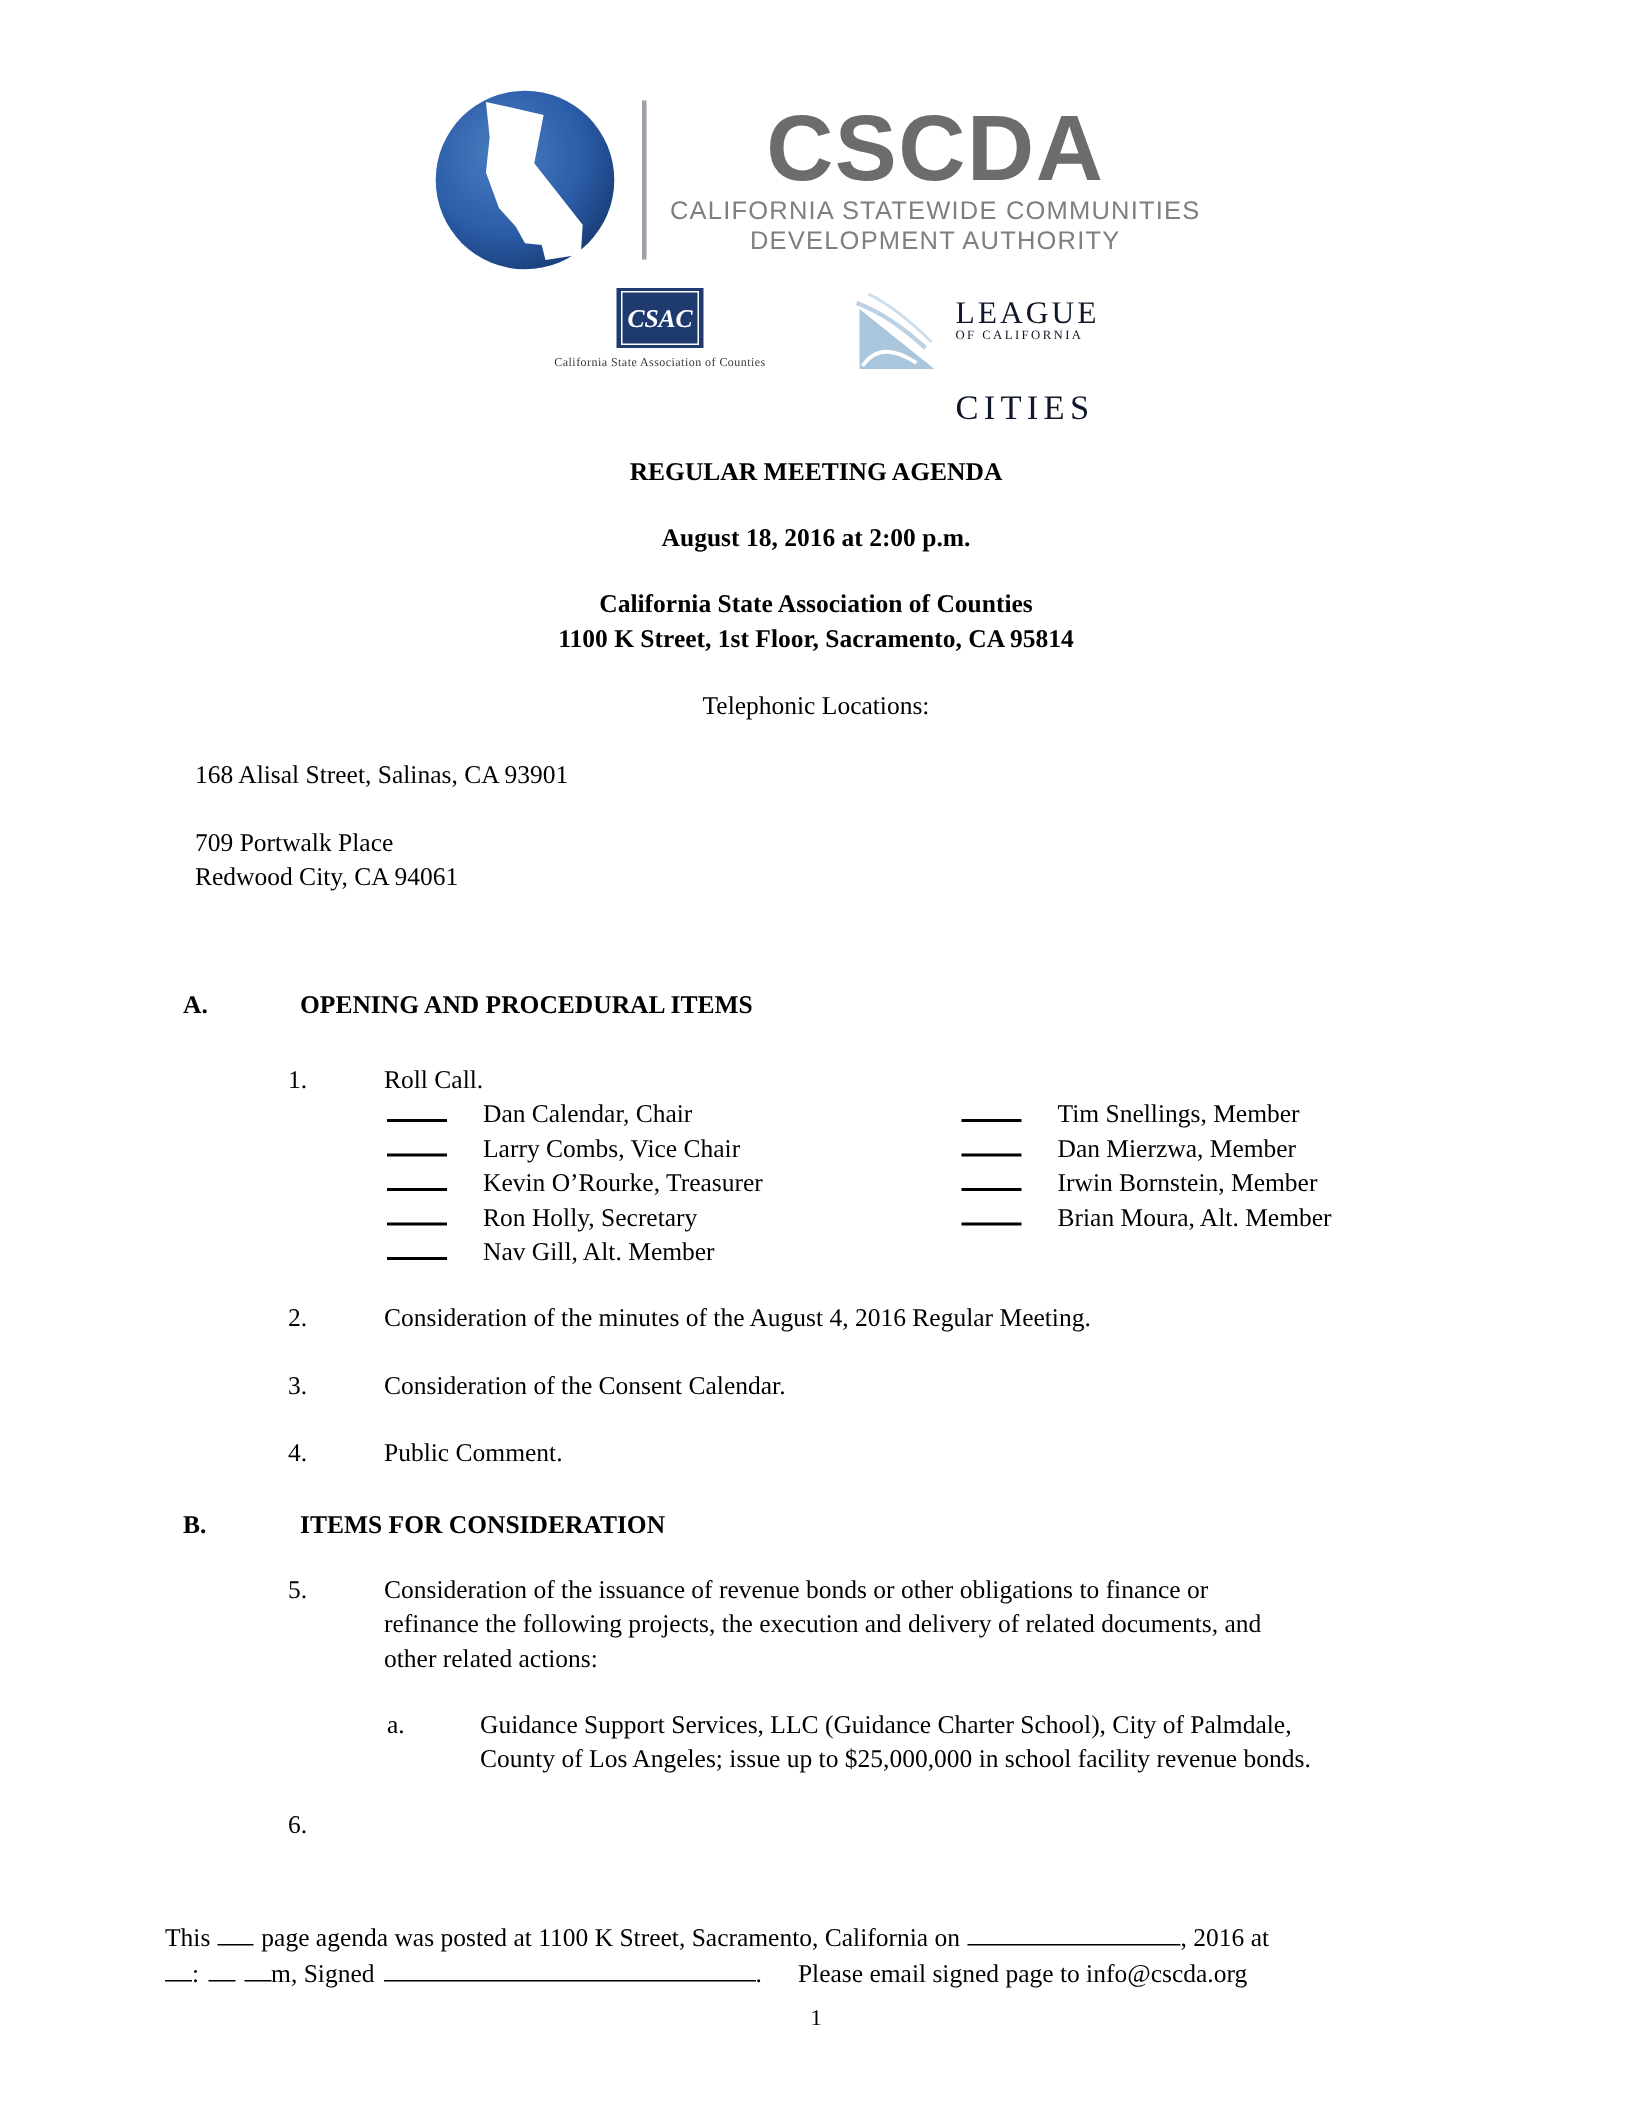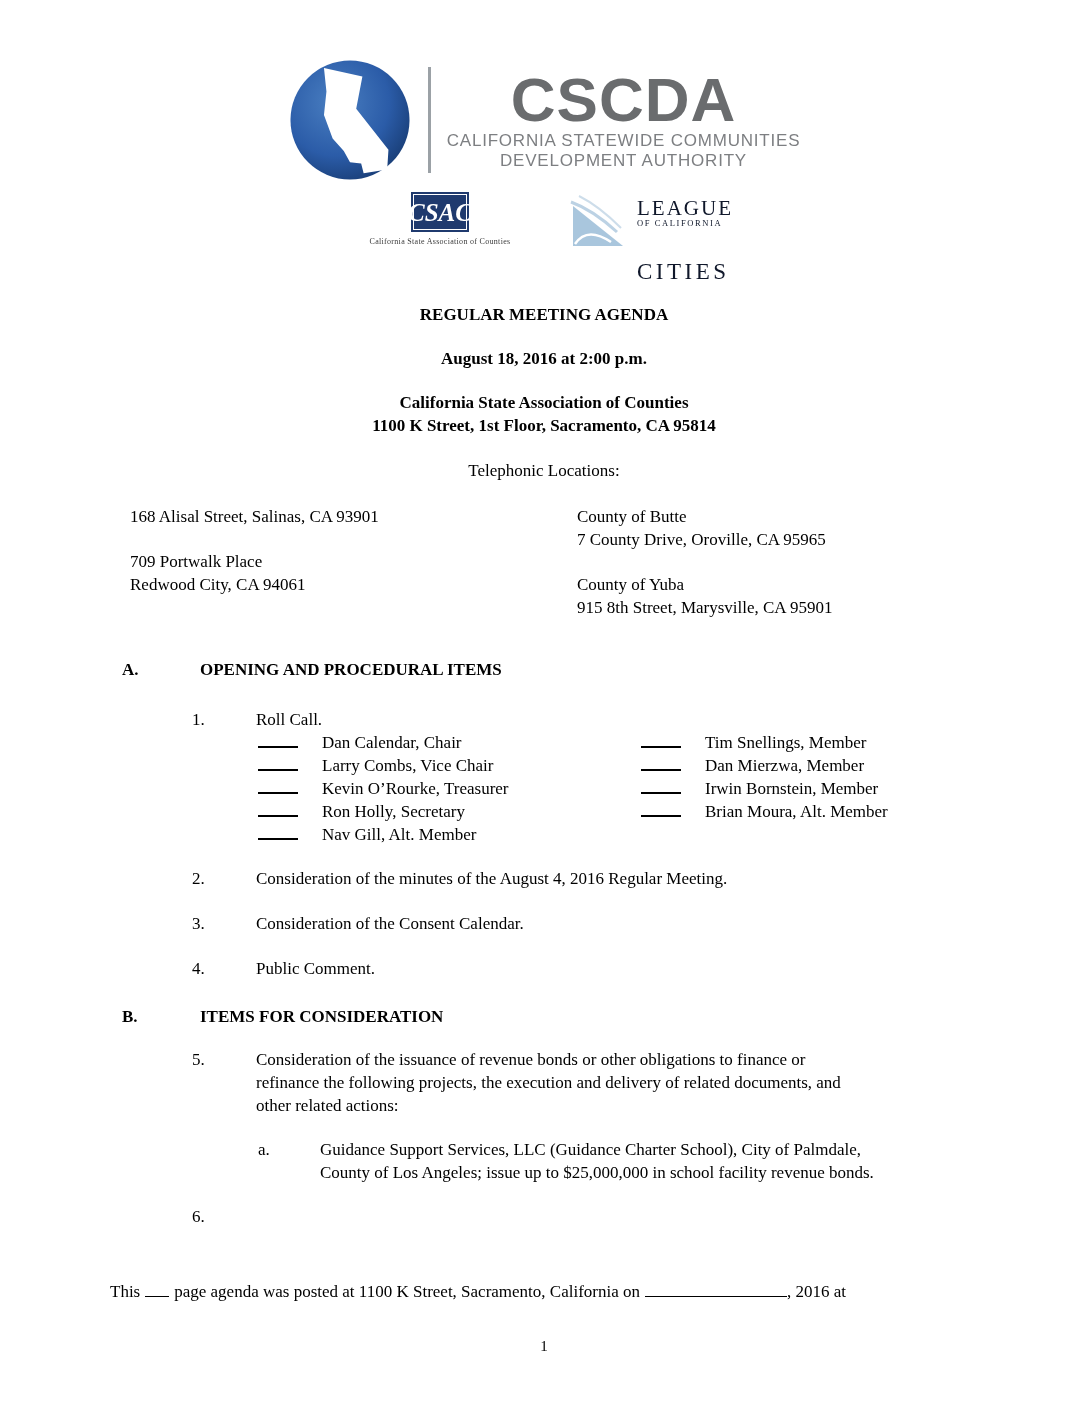--- a/index.html
+++ b/index.html
@@ -21,21 +21,21 @@
   .brand-tagline{font-size:17px;color:#7d7f82;letter-spacing:0.8px;line-height:17px;margin-top:3px;}
   
   .affiliates{position:absolute;top:192px;left:0;width:100%;
     display:flex;justify-content:center;align-items:flex-start;gap:42px;}
   .csac{width:170px;text-align:center;}
   .csac-box{width:58px;height:40px;margin:0 auto;background:#1f3a6e;
     display:flex;align-items:center;justify-content:center;padding:3px;box-sizing:border-box;}
   .csac-inner{border:1.5px solid #ffffff;width:100%;height:100%;
     display:flex;align-items:center;justify-content:center;}
   .csac-acronym{color:#ffffff;font-family:"Liberation Serif", serif;
-    font-style:italic;font-weight:bold;font-size:25px;line-height:19px;}
+    font-style:italic;font-weight:bold;font-size:17px;line-height:19px;}
   .csac-caption{font-size:8px;color:#3a3a3a;margin-top:5px;letter-spacing:0.3px;}
   .league{display:flex;align-items:flex-start;gap:8px;}
   .league-textcol{color:#0f172a;font-family:"Liberation Serif", serif;margin-top:6px;}
   .league-l1{font-size:21px;line-height:20px;letter-spacing:2px;}
   .league-l2{font-size:8.5px;line-height:11px;letter-spacing:1.6px;}
   .league-l3{font-size:23px;line-height:23px;letter-spacing:3.5px;margin-top:31px;}
   
   .title-block{position:absolute;top:303px;left:0;width:100%;
     text-align:center;line-height:23px;}
   .tb{font-weight:bold;margin:0 0 21px 0;}
@@ -136,30 +136,20 @@
   <div class="locations">
     <div>
       <div class="loc-entry">
         <div>168 Alisal Street, Salinas, CA 93901</div>
       </div>
       <div class="loc-entry">
         <div>709 Portwalk Place</div>
         <div>Redwood City, CA 94061</div>
       </div>
     </div>
-    <div>
-      <div class="loc-entry">
-        <div>County of Butte</div>
-        <div>7 County Drive, Oroville, CA 95965</div>
-      </div>
-      <div class="loc-entry">
-        <div>County of Yuba</div>
-        <div>915 8th Street, Marysville, CA 95901</div>
-      </div>
-    </div>
   </div>
 
   <div class="agenda">
 
     <div class="section">
       <span class="sec-letter">A.</span>
       <span>OPENING AND PROCEDURAL ITEMS</span>
     </div>
 
     <div class="item mt27">
@@ -248,17 +238,18 @@
     </div>
 
     <div class="item mt21">
       <span class="item-num">6.</span>
     </div>
 
   </div>
 
   <div class="footer">
     <div><span>This</span><span class="blank b24"></span><span>page agenda was posted at 1100 K Street, Sacramento, California on</span><span class="blank b142"></span><span>, 2016 at</span></div>
+    <div><span class="blank b18"></span><span>:</span><span class="blank b18 ml6"></span><span class="blank b18 ml6"></span><span>m, Signed</span><span class="blank b248"></span><span>.</span><span class="gap24"></span><span>Please email signed page to info@cscda.org</span></div>
   </div>
 
   <div class="page-number">1</div>
 
 </div>
 
 </body></html>

